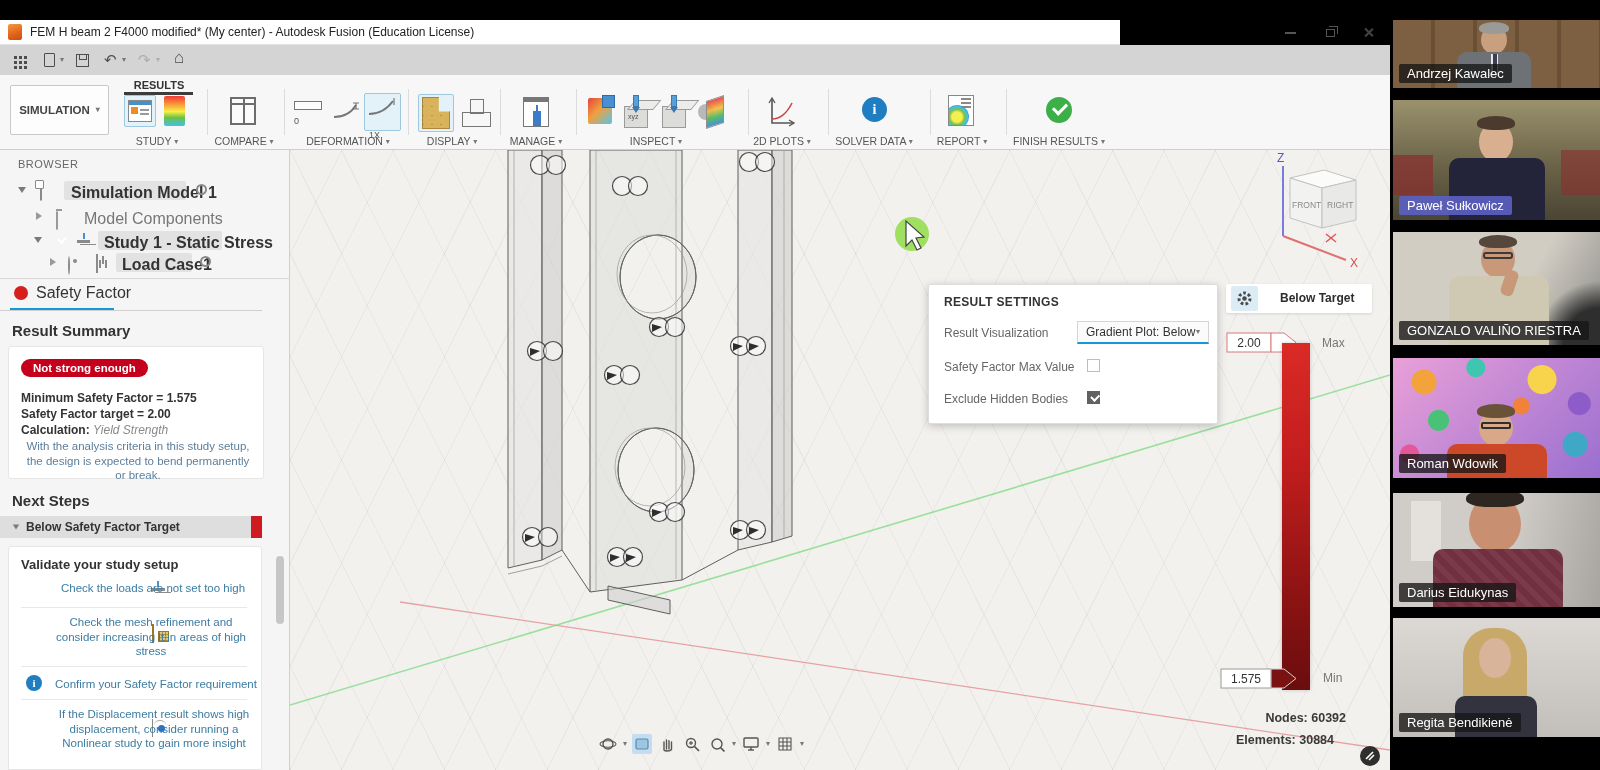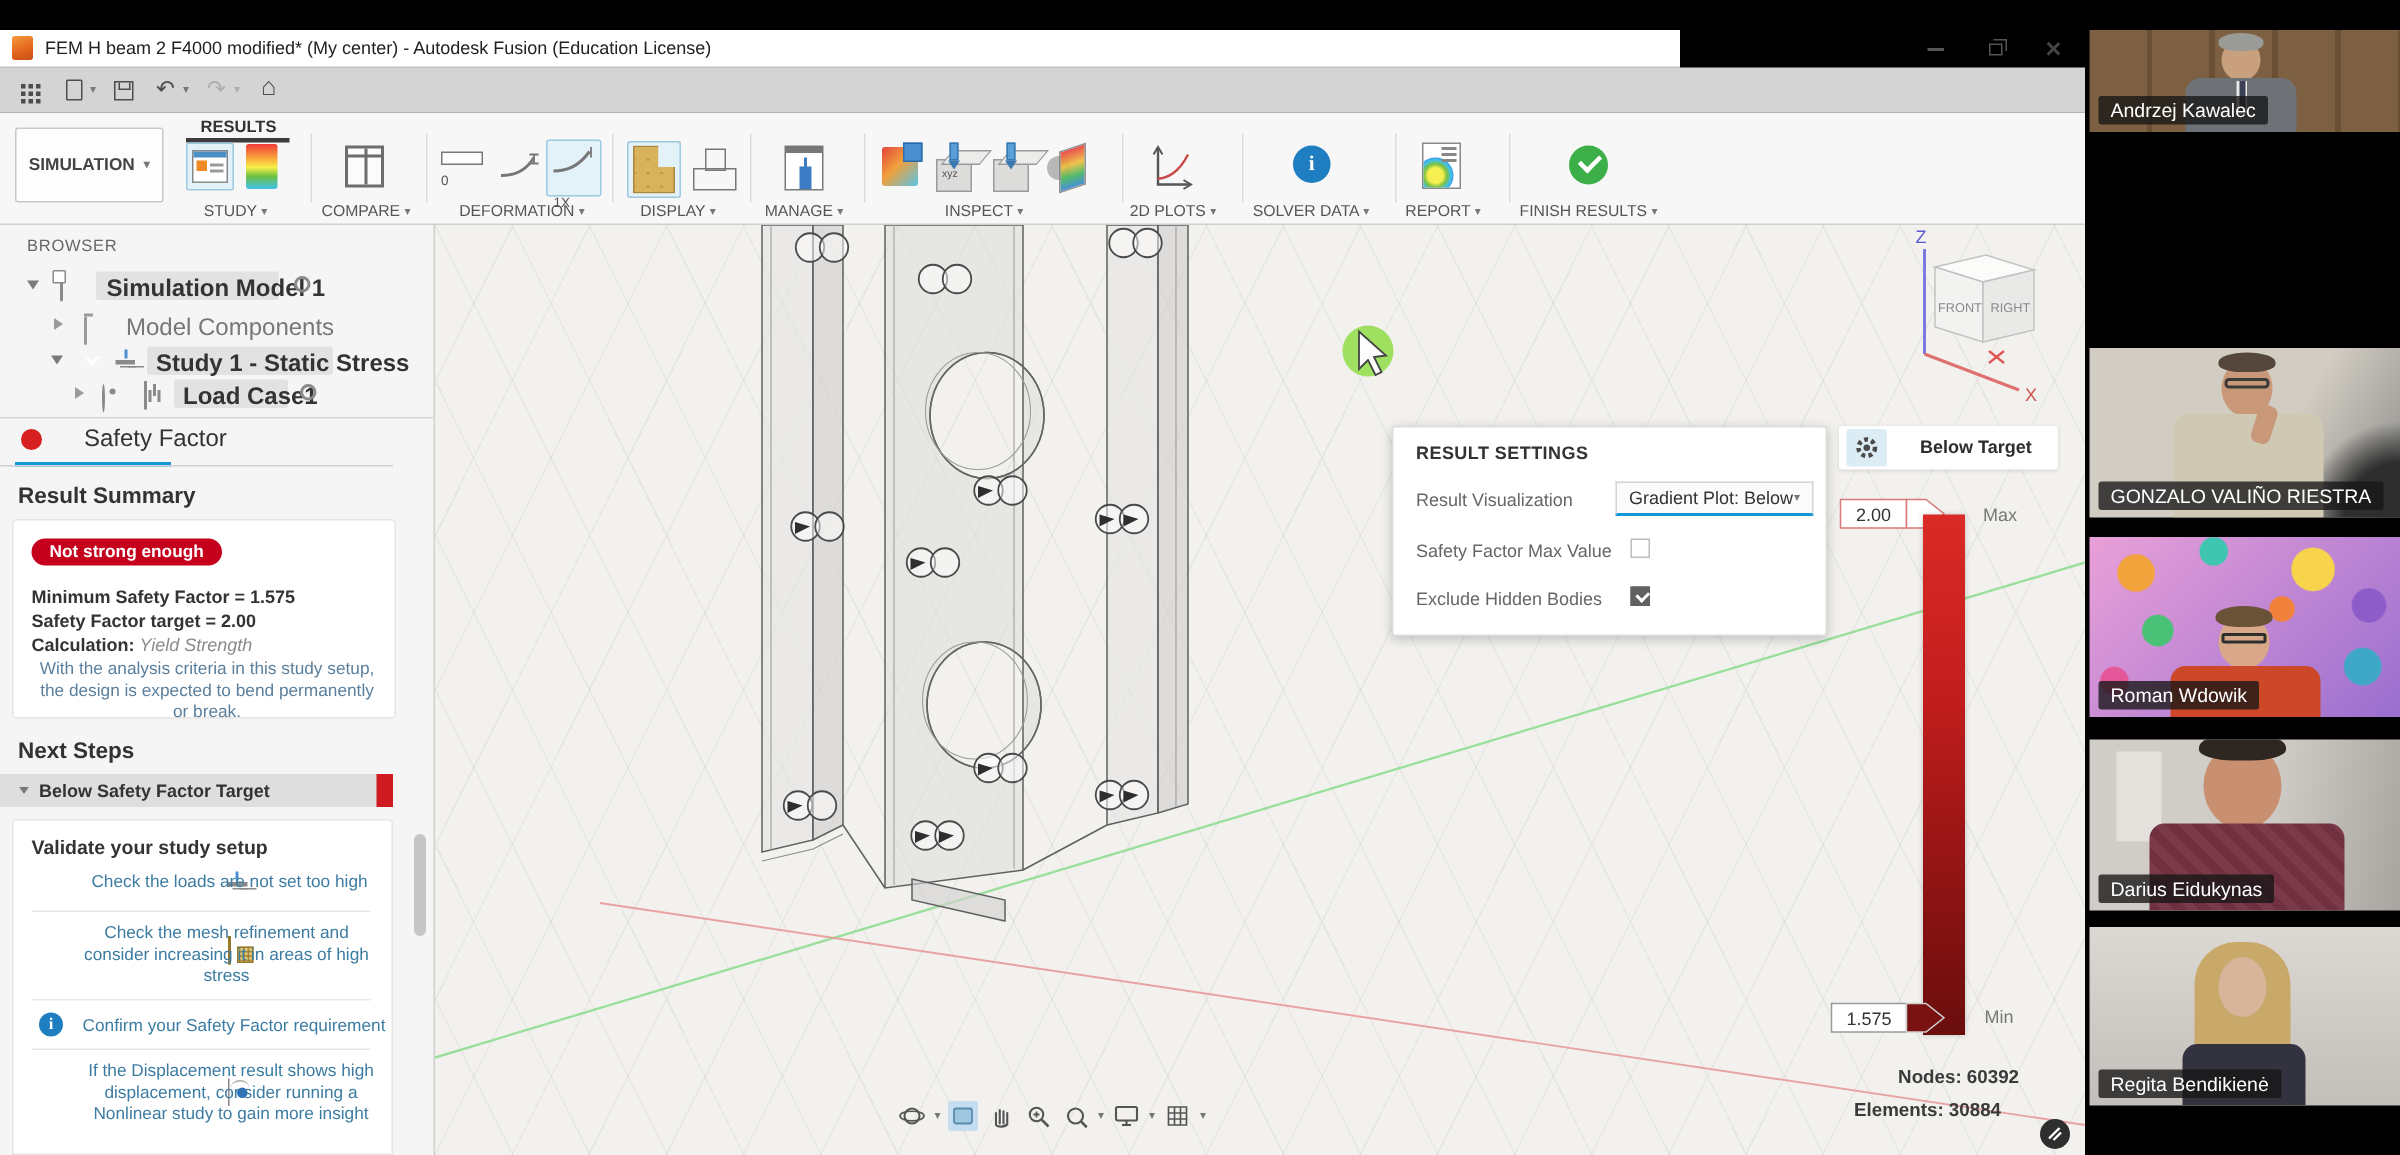--- a/index.html
+++ b/index.html
@@ -396,21 +396,21 @@
       <span class="abs ic-eye" style="left:68px;top:4px;"></span>
       <span class="abs ic-case" style="left:94px;top:2px;"></span>
       <span class="abs tree-hl" style="left:116px;top:0;width:76px;height:19px;"></span>
       <span class="abs tree-label" style="left:122px;top:3px;">Load Case1</span>
       <span class="abs radio-c" style="left:200px;top:3px;"></span>
     </div>
 
     <div class="abs" style="left:0;top:128px;width:290px;height:1px;background:#d8d8d8;"></div>
 
     <div class="abs red-dot" style="left:14px;top:136px;"></div>
-    <div class="abs sf-title" style="left:36px;top:134px;margin-left:20px;">Safety Factor</div>
+    <div class="abs sf-title" style="left:36px;top:134px;">Safety Factor</div>
     <div class="abs blue-bar" style="left:10px;top:158px;width:104px;"></div>
     <div class="abs" style="left:0;top:160px;width:262px;height:1px;background:#d0d0d0;"></div>
 
     <div class="abs sec-head" style="left:12px;top:172px;">Result Summary</div>
 
     <div class="abs card" style="left:8px;top:196px;width:256px;height:133px;">
       <span class="pill" style="position:absolute;left:12px;top:12px;">Not strong enough</span>
       <div class="sum-line" style="position:absolute;left:12px;top:44px;">Minimum Safety Factor = 1.575</div>
       <div class="sum-line" style="position:absolute;left:12px;top:60px;">Safety Factor target = 2.00</div>
       <div style="position:absolute;left:12px;top:76px;font-size:12px;">
@@ -636,20 +636,28 @@
 
     <div class="tile" style="top:20px;height:68px;background:repeating-linear-gradient(90deg,#7d5f42 0 38px,#6b4f35 38px 42px);">
       <div class="face" style="left:88px;top:6px;width:26px;height:28px;background:#c9a07e;"></div>
       <div class="hairband" style="left:86px;top:2px;width:30px;height:12px;background:#9a9a96;"></div>
       <div class="torso" style="left:64px;top:32px;width:74px;height:36px;background:#6e7276;"></div>
       <div class="abs" style="left:98px;top:34px;width:7px;height:22px;background:#e8e8e4;"></div>
       <div class="abs" style="left:100px;top:34px;width:4px;height:20px;background:#3a3f54;"></div>
       <div class="name-tag">Andrzej Kawalec</div>
     </div>
 
+    <div class="tile" style="top:100px;height:120px;background:linear-gradient(180deg,#9a916c,#6b6348 55%,#4a4534);">
+      <div class="abs" style="left:0;top:55px;width:40px;height:40px;background:#8a2e2e;opacity:.7;"></div>
+      <div class="abs" style="left:168px;top:50px;width:39px;height:45px;background:#8a2e2e;opacity:.6;"></div>
+      <div class="face" style="left:86px;top:22px;width:34px;height:40px;background:#d8b090;"></div>
+      <div class="hairband" style="left:84px;top:16px;width:38px;height:14px;background:#4a3b2e;"></div>
+      <div class="torso" style="left:56px;top:58px;width:96px;height:62px;background:#23233a;"></div>
+      <div class="name-tag speaking">Paweł Sułkowicz</div>
+    </div>
 
     <div class="tile" style="top:232px;height:113px;background:linear-gradient(120deg,#d2cdc3 60%,#8a8a88);">
       <div class="abs" style="right:0;top:40px;width:55px;height:73px;background:radial-gradient(circle at 100% 100%,#2e2e2e 40%,transparent 70%);"></div>
       <div class="face" style="left:88px;top:8px;width:34px;height:38px;background:#c89878;"></div>
       <div class="hairband" style="left:86px;top:3px;width:38px;height:13px;background:#55473c;"></div>
       <div class="abs" style="left:90px;top:20px;width:30px;height:7px;border:2px solid #3a3a3a;border-radius:3px;background:transparent;"></div>
       <div class="torso" style="left:56px;top:44px;width:100px;height:69px;background:#cfc9b4;"></div>
       <div class="abs" style="left:110px;top:38px;width:13px;height:26px;background:#c89878;border-radius:5px;transform:rotate(18deg);"></div>
       <div class="name-tag">GONZALO VALIÑO RIESTRA</div>
     </div>

